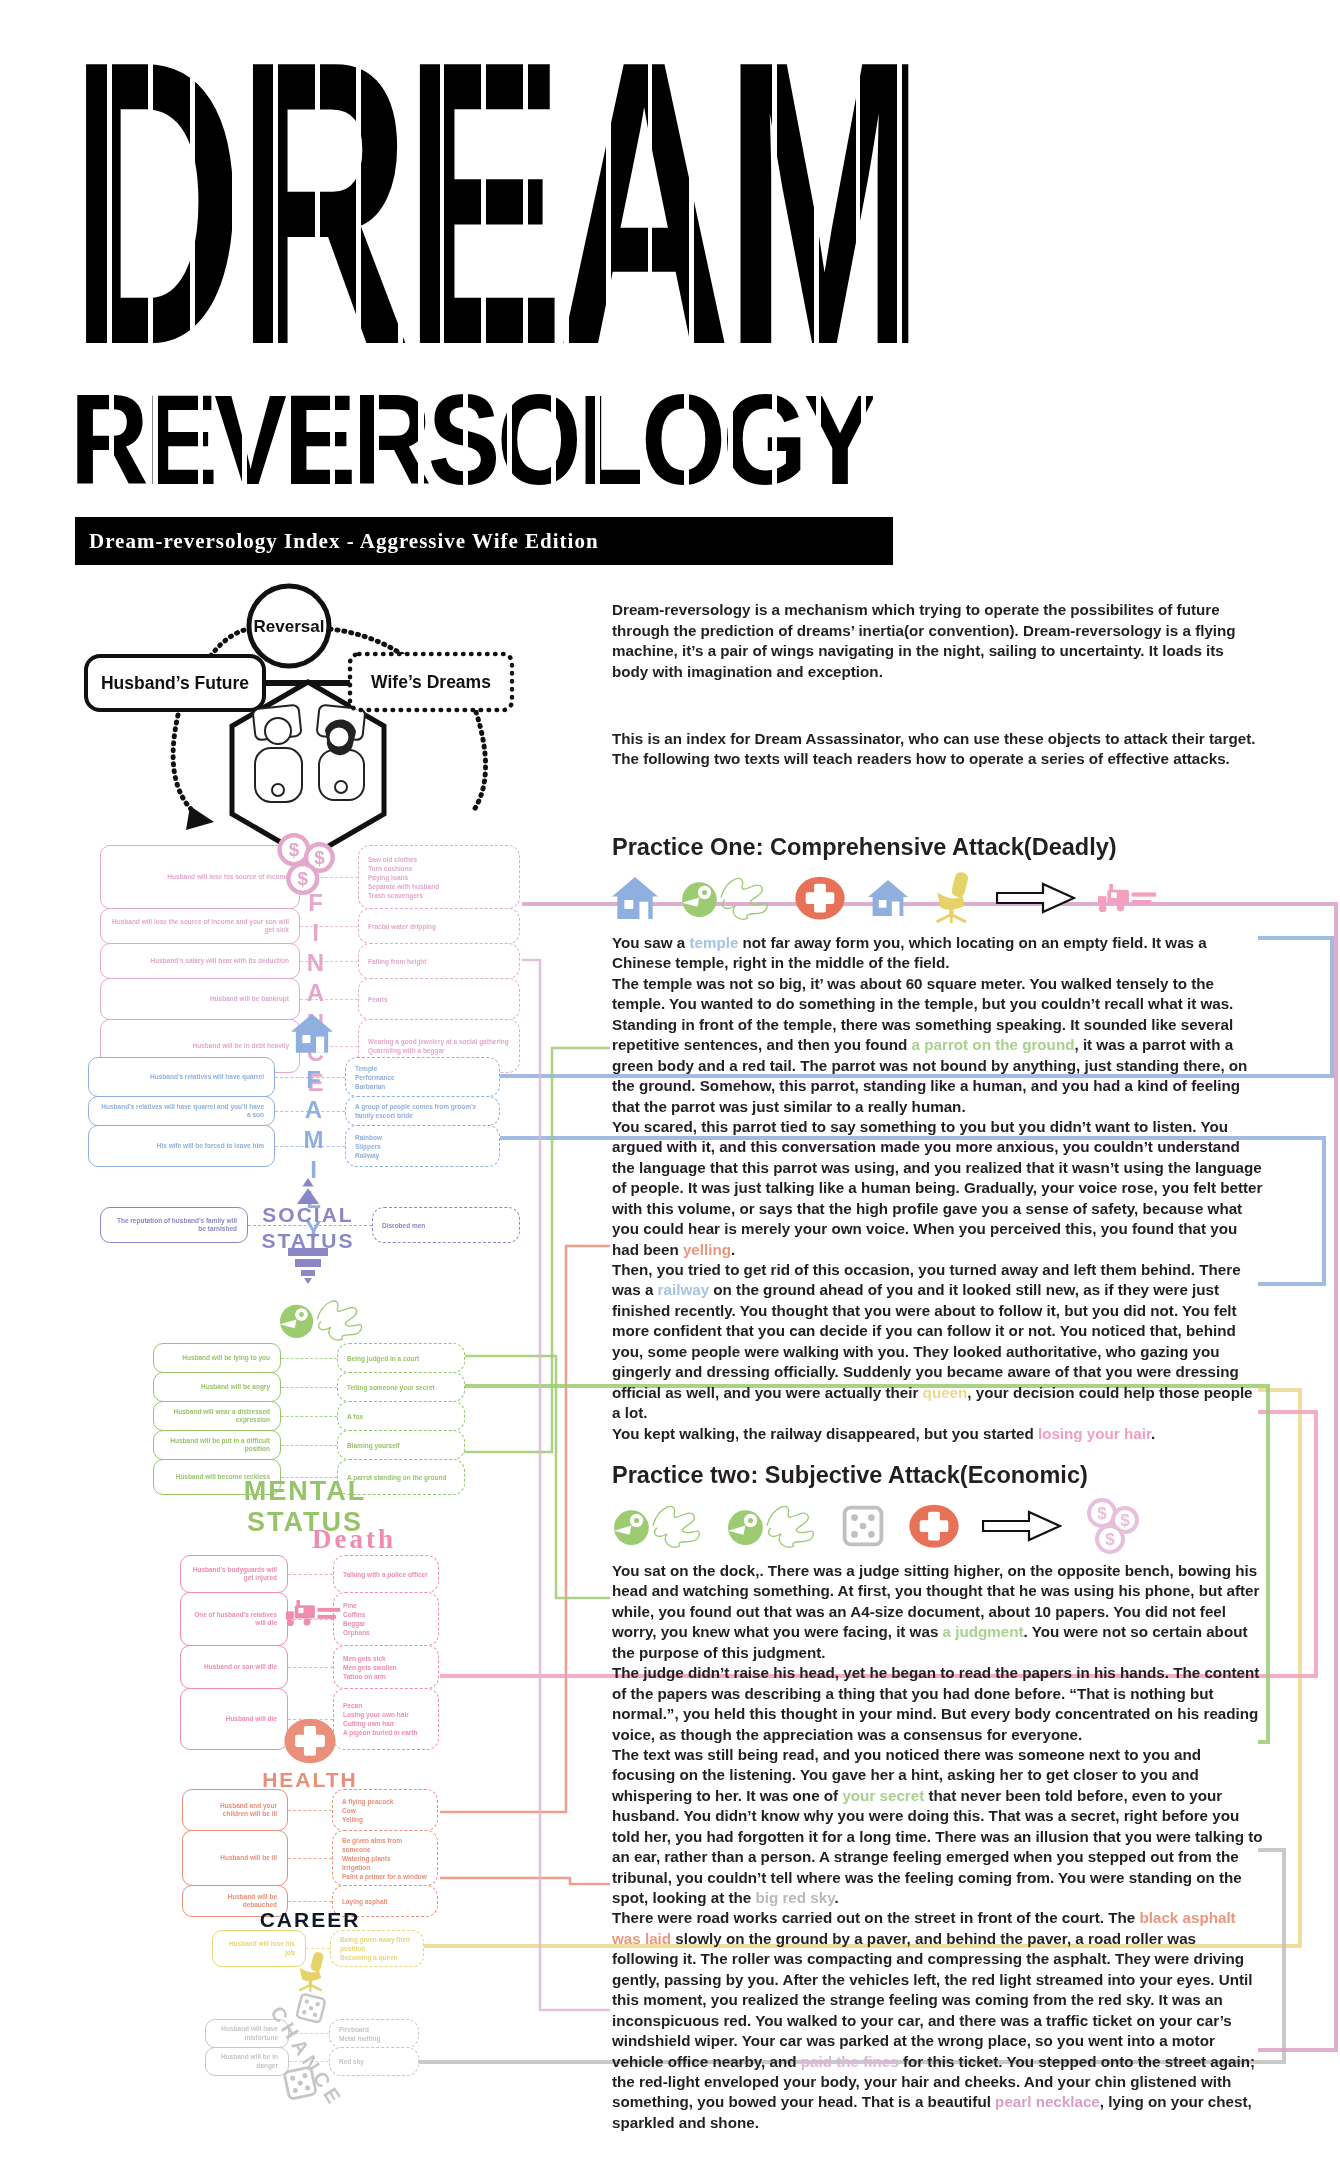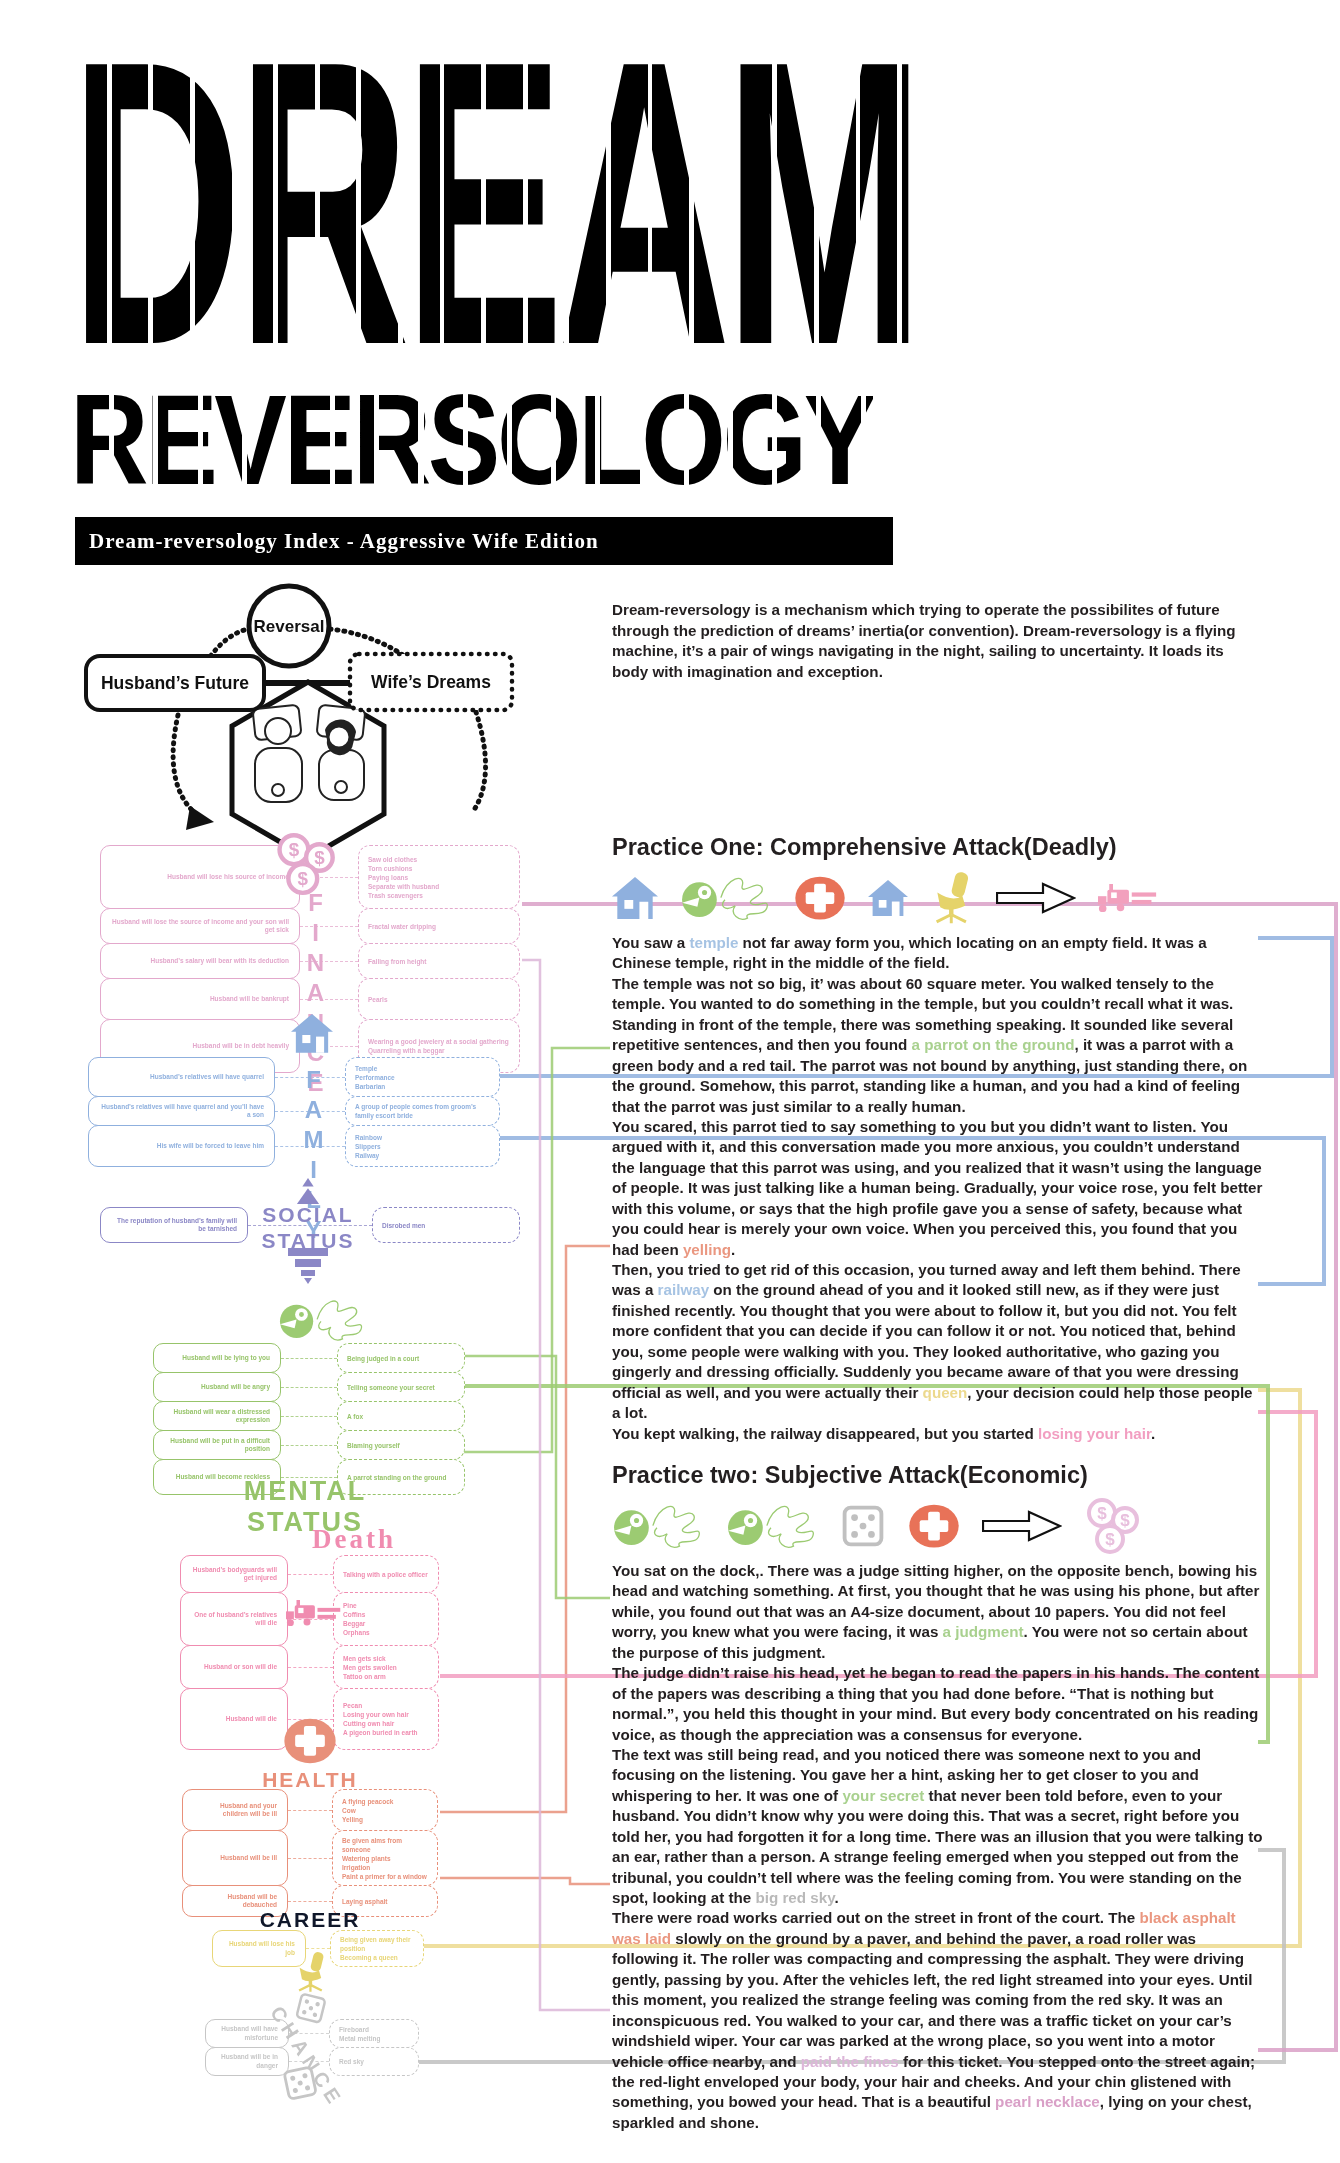--- a/index.html
+++ b/index.html
@@ -101,20 +101,21 @@
     <circle cx="211" cy="46" r="40" fill="#fff" stroke="#111" stroke-width="5"></circle>
     <text x="211" y="52" text-anchor="middle" font-size="17" font-weight="bold" fill="#111" id="dg-reversal">Reversal</text>
     <rect x="8" y="76" width="178" height="54" rx="14" fill="#fff" stroke="#111" stroke-width="4"></rect>
     <text x="97" y="109" text-anchor="middle" font-size="17.5" font-weight="bold" fill="#111" id="dg-husband">Husband’s Future</text>
     <rect x="272" y="74" width="162" height="56" rx="9" fill="#fff" stroke="#111" stroke-width="4.5" stroke-dasharray="0.5 7.5" stroke-linecap="round"></rect>
     <text x="353" y="108" text-anchor="middle" font-size="17.5" font-weight="bold" fill="#111" id="dg-wife">Wife’s Dreams</text>
   </svg>
 
   <div class="intro">
     <p>Dream-reversology is a mechanism which trying to operate the possibilites of future through the prediction of dreams’ inertia(or convention). Dream-reversology is a flying machine, it’s a pair of wings navigating in the night, sailing to uncertainty. It loads its body with imagination and exception.</p>
+    <p>This is an index for Dream Assassinator, who can use these objects to attack their target. The following two texts will teach readers how to operate a series of  effective attacks.</p>
   </div>
 
   <div class="practice" style="top:834px">
     <h2>Practice One: Comprehensive Attack(Deadly)</h2>
     <div class="icon-row">
         <span class="ic">
           <svg width="46" viewBox="0 0 26 24">
             <path d="M13 0 L26 11 L23 11 L23 24 L3 24 L3 11 L0 11 Z" fill="#8fb0de"></path>
             <rect x="15.5" y="14" width="5" height="10" fill="#fff"></rect>
             <rect x="7" y="13" width="5" height="5" fill="#fff"></rect>

